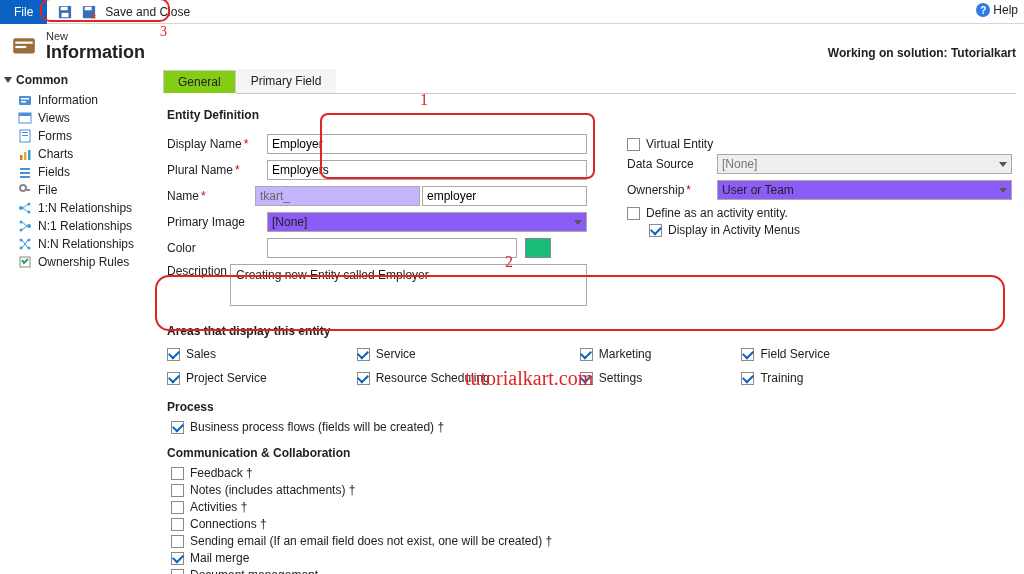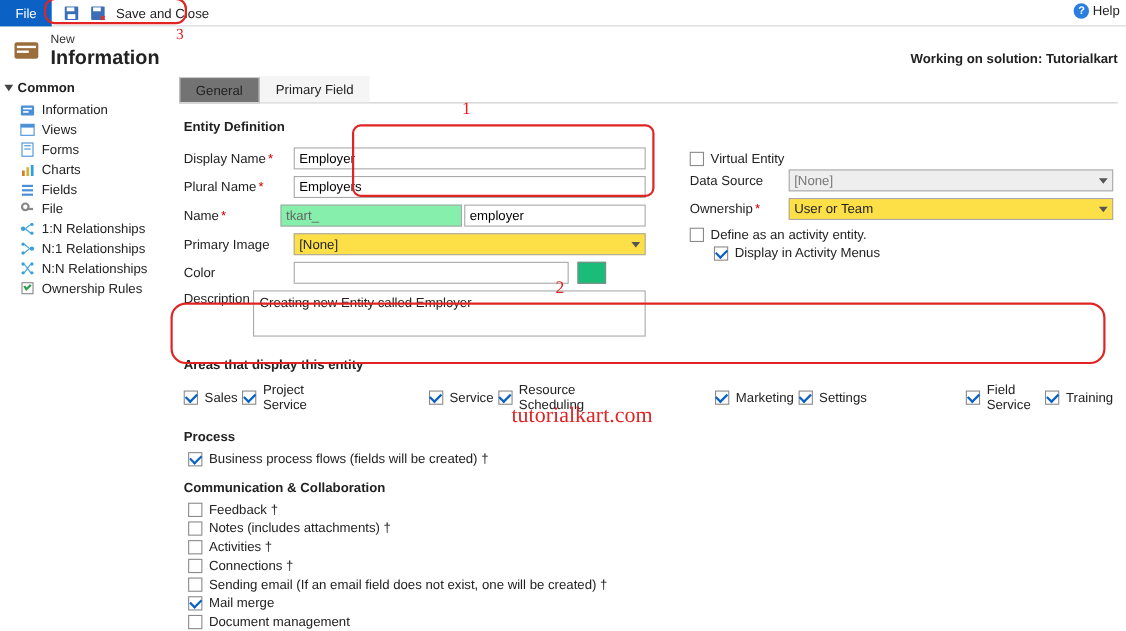--- a/index.html
+++ b/index.html
@@ -27,45 +27,45 @@
 .side-head { font-weight: bold; font-size: 12px; display: flex; align-items: center; gap: 4px; margin-bottom: 4px; }
 .tri-down { width:0;height:0;border-left:4px solid transparent;border-right:4px solid transparent;border-top:6px solid #444; }
 .side-list { list-style: none; }
 .side-list li { display: flex; align-items: center; gap: 6px; padding: 2px 0 2px 14px; font-size: 12px; color: #0b62c4; cursor: pointer; }
 .side-list li .txt { color: #222; }
 .sicon { width: 14px; height: 14px; display:inline-flex; align-items:center; justify-content:center; }
 
 .content { flex: 1; padding: 0 8px 20px 8px; position: relative; }
 .tabs { display: flex; border-bottom: 1px solid #c9c9c9; margin-top: 2px; }
 .tab { padding: 4px 14px; font-size: 12px; border: 1px solid transparent; border-bottom: none; background: #f5f5f5; cursor: pointer; }
-.tab.active { background: #737373; border: 1px solid #c9c9c9; border-bottom: 1px solid #fff; position: relative; top: 1px; }
+.tab.active { background: #84cc16; border: 1px solid #c9c9c9; border-bottom: 1px solid #fff; position: relative; top: 1px; }
 .inner { padding: 10px 4px 0 4px; }
 .sect-title { font-weight: bold; font-size: 12px; margin: 4px 0 12px 0; }
 .sect-sub { font-weight: bold; font-size: 12px; margin: 12px 0 6px 0; }
 
 .form-grid { display: flex; gap: 20px; }
 .col-left { width: 420px; }
 .col-right { flex: 1; padding-left: 20px; }
 .frow { display: flex; align-items: center; margin-bottom: 6px; }
 .flabel { width: 100px; font-size: 12px; }
 .req { color: #d40000; margin-left: 2px; }
 .finput { flex: 1; height: 20px; border: 1px solid #a9a9a9; padding: 1px 4px; font-size: 12px; background: #fff; }
-.finput.readonly { background: #86efac; color: #666; }
-.fselect { flex: 1; height: 20px; border: 1px solid #a9a9a9; background: #fde047; font-size: 12px; padding: 0 4px; display:flex; align-items:center; justify-content:space-between; }
+.finput.readonly { background: #c4b5fd; color: #666; }
+.fselect { flex: 1; height: 20px; border: 1px solid #a9a9a9; background: #8b5cf6; font-size: 12px; padding: 0 4px; display:flex; align-items:center; justify-content:space-between; }
 .sel-arrow { width:0;height:0;border-left:4px solid transparent;border-right:4px solid transparent;border-top:5px solid #555; }
 .colorbox { width: 26px; height: 20px; background: #1abc7a; margin-left: 8px; border: 1px solid #888; }
 .desc-box { width: 560px; height: 42px; border: 1px solid #a9a9a9; padding: 3px 5px; font-size: 12px; }
 .chk { width: 13px; height: 13px; border: 1px solid #8a8a8a; display: inline-flex; align-items: center; justify-content: center; background: #fff; margin-right: 6px; flex-shrink:0; }
 .chk.checked { background: #fff; }
 .chk.checked::after { content: ""; width: 8px; height: 5px; border-left: 2px solid #0b62c4; border-bottom: 2px solid #0b62c4; transform: rotate(-45deg); margin-top: -2px; }
 .chk-row { display: flex; align-items: center; margin: 3px 0; font-size: 12px; }
 .indent { margin-left: 22px; }
 
 .areas-grid { display: flex; gap: 90px; margin-top: 4px; }
-.areas-col { display: flex; flex-direction: row; gap: 4px; }
+.areas-col { display: flex; flex-direction: column; gap: 4px; }
 
 .ann1-box { position: absolute; left: 165px; top: 46px; width: 275px; height: 66px; border: 2px solid #e02424; border-radius: 8px; pointer-events: none; }
 .ann1-n { position: absolute; left: 265px; top: 24px; color: #e02424; font-size: 16px; font-family: serif; pointer-events: none; }
 .ann2-box { position: absolute; left: 0px; top: 208px; width: 850px; height: 56px; border: 2px solid #e02424; border-radius: 14px; pointer-events: none; }
 .ann2-n { position: absolute; left: 350px; top: 186px; color: #e02424; font-size: 16px; font-family: serif; pointer-events: none; }
 .watermark { position: absolute; left: 310px; top: 300px; color: #e02424; font-size: 20px; font-family: "Times New Roman", serif; pointer-events: none; }
 
 svg { display: block; }
 </style>
 </head>

